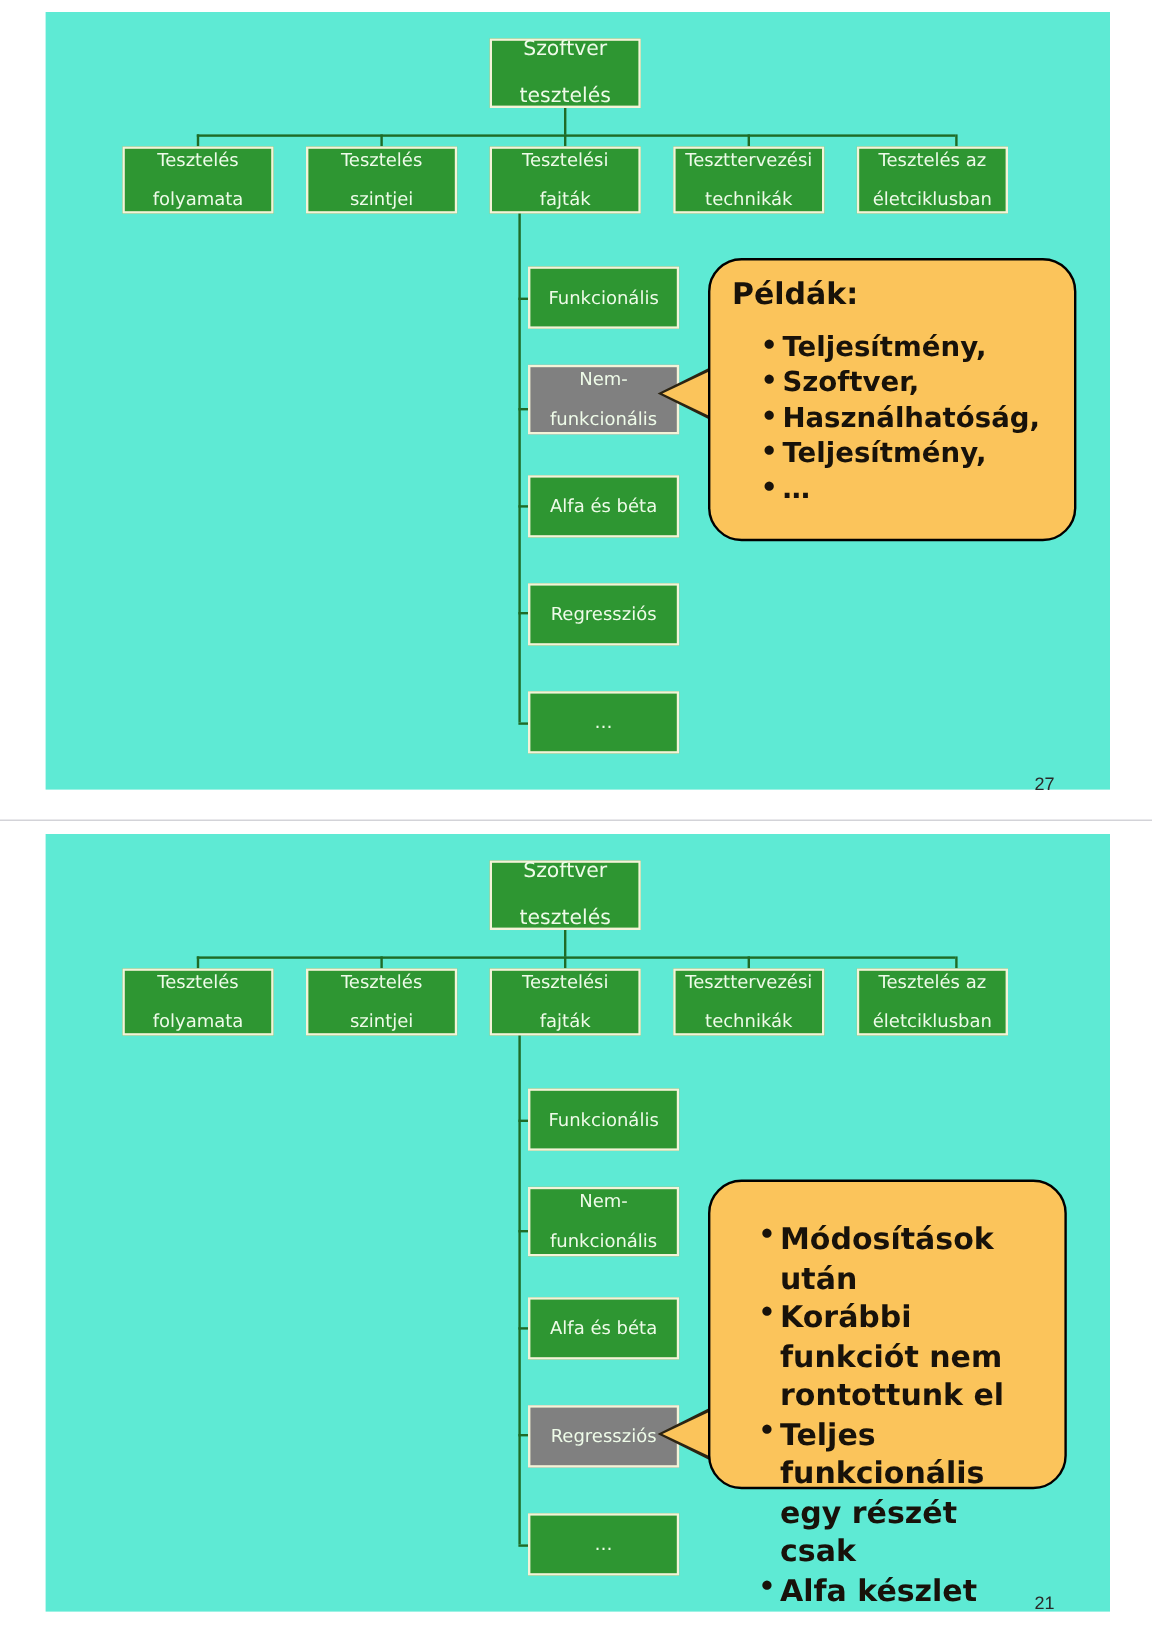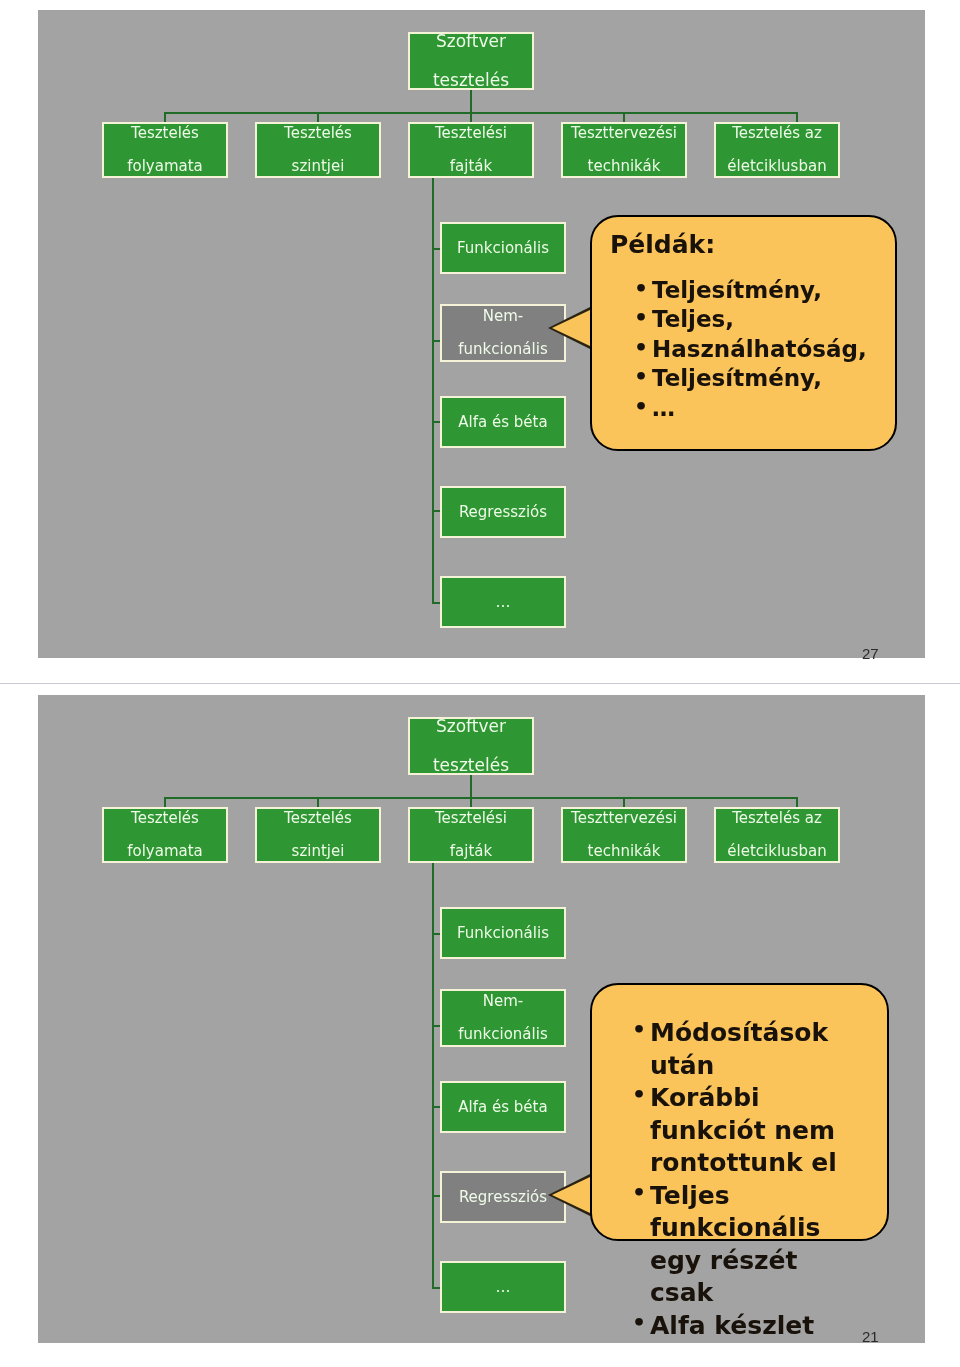--- a/index.html
+++ b/index.html
@@ -2,21 +2,21 @@
 <html><head>
 <meta charset="utf-8">
 <style>
   html,body{margin:0;padding:0;background:#ffffff;}
   body{width:960px;height:1367px;position:relative;font-family:"DejaVu Sans",sans-serif;overflow:hidden;}
 
   .page{position:absolute;left:0;top:0;width:960px;height:1367px;background:#ffffff;}
 
   .divider{position:absolute;left:0;width:960px;height:1px;background:#c9c9cf;}
 
-  .slide{position:absolute;background:#a3a3a3;overflow:hidden;}
+  .slide{position:absolute;background:#5eead4;overflow:hidden;}
   #slide1{left:38px;top:10px;width:887px;height:648px;}
   #slide2{left:38px;top:695px;width:887px;height:648px;}
 
   .pagenum{position:absolute;font-family:Liberation Sans, sans-serif;font-size:15px;color:#2a2a2a;}
 
   
   .node{position:absolute;box-sizing:border-box;
         display:flex;align-items:center;justify-content:center;
         text-align:center;color:#eefbe8;line-height:1.12;
         font-family:"DejaVu Sans",sans-serif;
@@ -129,21 +129,21 @@
       <span>…</span>
     </div>
 
     <div class="tail tail-outer" style="left:510px;top:296px;"></div>
     <div class="tail tail-inner" style="left:514px;top:300px;z-index:3;"></div>
 
     <div class="callout" style="left:552px;top:205px;width:307px;height:236px;padding:14px 12px 10px 14px;z-index:2;">
       <div class="c-title">Példák:</div>
       <ul>
         <li>Teljesítmény,</li>
-        <li>Teljes,</li>
+        <li>Szoftver,</li>
         <li>Használhatóság,</li>
         <li>Teljesítmény,</li>
         <li>…</li>
       </ul>
     </div>
   </div>
 
   <div class="pagenum" style="left:862px;top:645px;">27</div>
 
   <div class="divider" style="top:683px;"></div>

